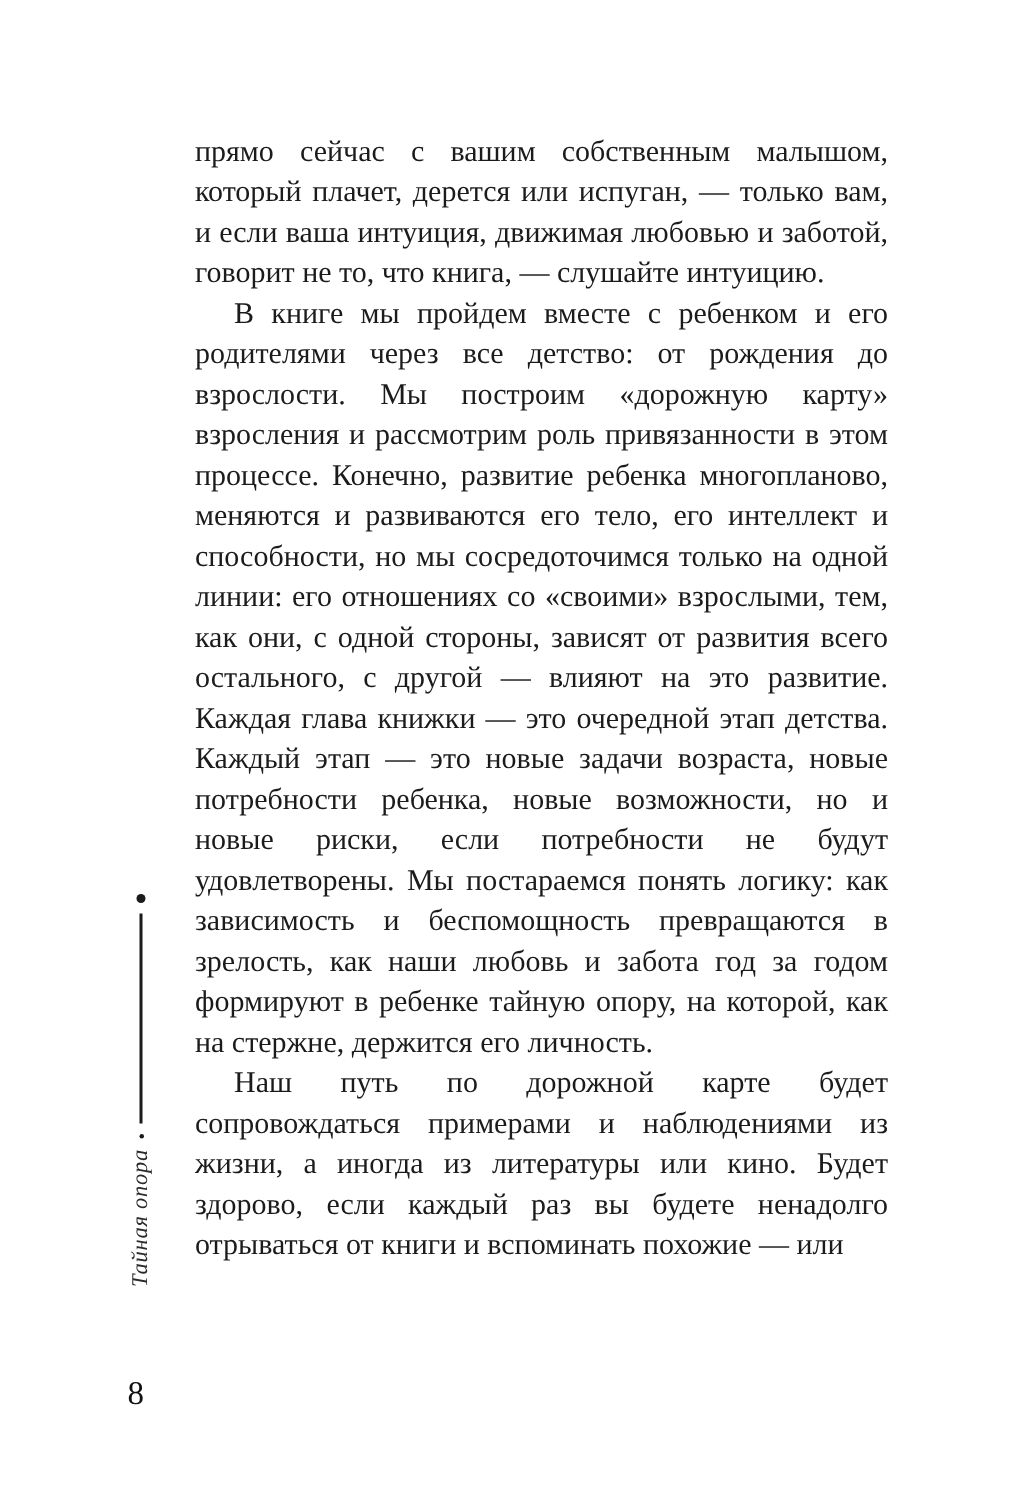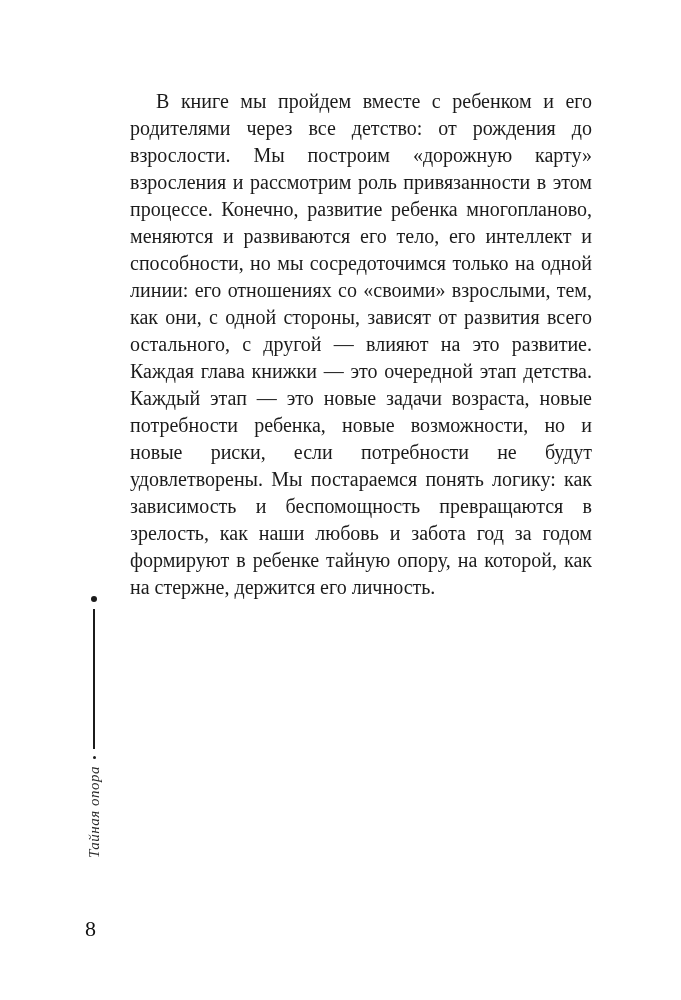--- a/index.html
+++ b/index.html
@@ -87,18 +87,20 @@
 <div class="page">
 
   <div class="margin-ornament">
     <span class="orn-dot"></span>
     <span class="orn-line"></span>
     <span class="orn-dot small"></span>
     <span class="vertical-title">Тайная опора</span>
   </div>
 
   <main class="text-block">
+    <p class="continuation">прямо сейчас с вашим собственным малышом, который плачет, дерется или испуган, — только вам, и если ваша интуиция, движимая любовью и заботой, говорит не то, что книга, — слушайте интуицию.</p>
     <p><span>В книге мы пройдем вместе с ребенком и его родителями через все детство: от рождения до взрослости. Мы построим «дорожную карту» взросления и рассмотрим роль привязанности в этом процессе. Конечно, развитие ребенка многопланово, меняются и развиваются его тело, его интеллект и способности, но мы сосредоточимся только на одной линии: </span><strong>его отношениях со «своими» взрослыми</strong><span>, тем, как они, с одной стороны, зависят от развития всего остального, с другой — влияют на это развитие. Каждая глава книжки — это очередной этап детства. Каждый этап — это новые задачи возраста, новые потребности ребенка, новые возможности, но и новые риски, если потребности не будут удовлетворены. Мы постараемся понять логику: как зависимость и беспомощность превращаются в зрелость, как наши любовь и забота год за годом формируют в ребенке тайную опору, на которой, как на стержне, держится его личность.</span></p>
+    <p>Наш путь по дорожной карте будет сопровождаться примерами и наблюдениями из жизни, а иногда из литературы или кино. Будет здорово, если каждый раз вы будете ненадолго отрываться от книги и вспоминать похожие — или</p>
   </main>
 
   <div class="page-number">8</div>
 
 </div>
 
 </body></html>

